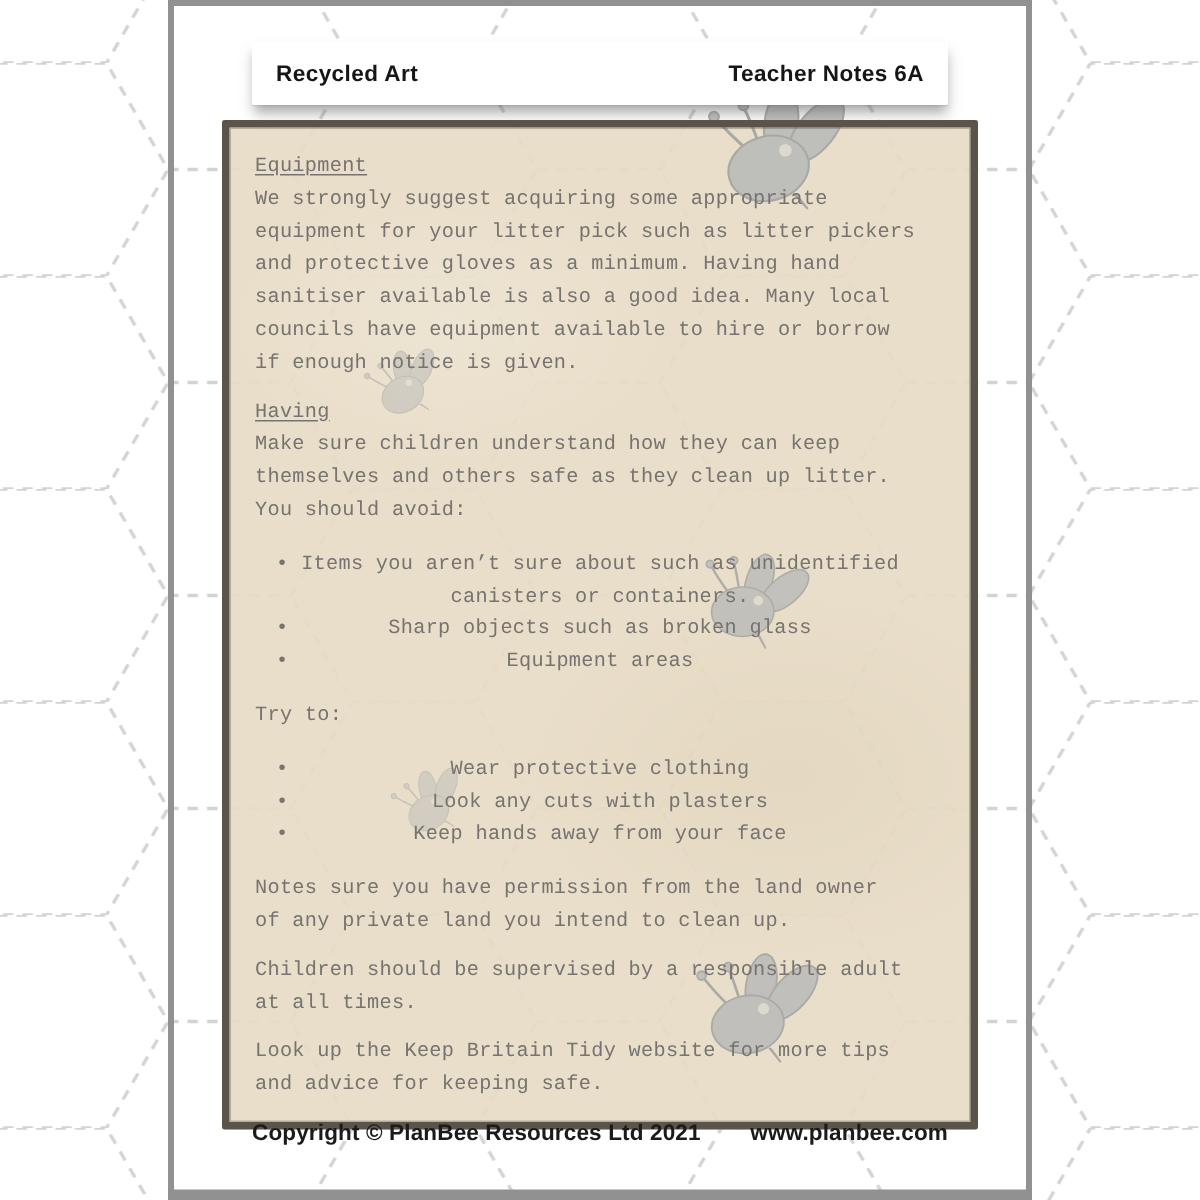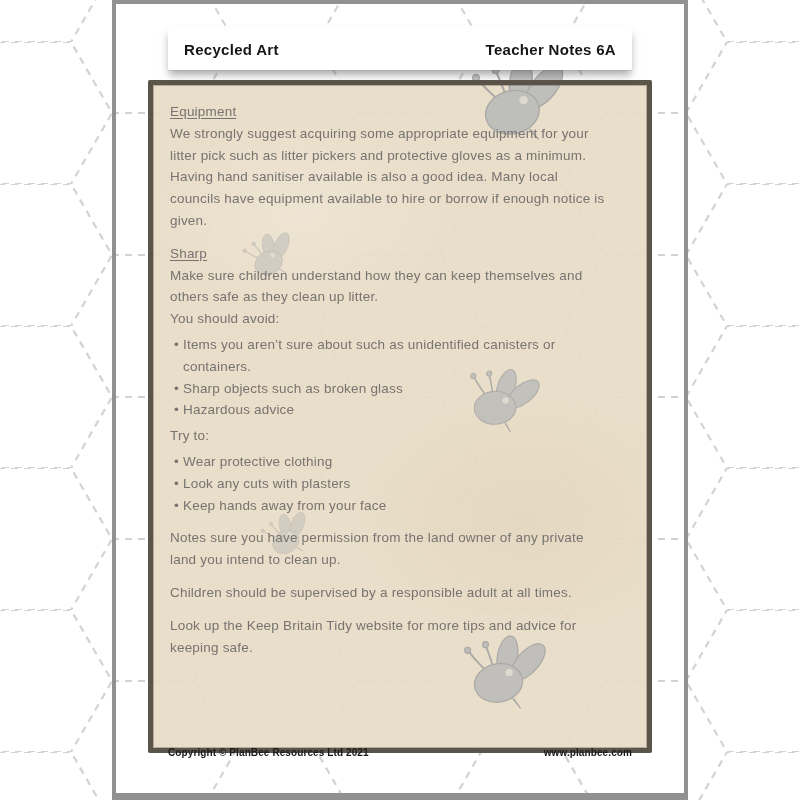--- a/index.html
+++ b/index.html
@@ -41,33 +41,34 @@
     position:absolute;left:0;top:0;right:0;bottom:0;z-index:3;
     border:5px solid #5b544b;border-radius:2px;pointer-events:none;
     box-shadow:inset 0 0 0 1px rgba(91,84,75,.35);
   }
   .bee{position:absolute;z-index:1;}
   .paper-content{
     position:relative;z-index:2;
     padding:21px 31px 0 22px;
     font-size:13.5px;line-height:21.8px;letter-spacing:.2px;
     color:#767370;
+    font-family:Liberation Mono, monospace;
   }
   .paper-content .block{margin:0;max-width:441px;}
   .paper-content .gap{margin-top:11px;}
   .heading{text-decoration:underline;text-underline-offset:2px;}
-  ul.bullets{margin:4px;padding:0;list-style:none;max-width:441px;}
+  ul.bullets{margin:14px;padding:0;list-style:none;max-width:441px;text-align:center;}
   ul.bullets li{padding-left:9px;position:relative;}
   ul.bullets li::before{content:"\2022";position:absolute;left:0;top:0;}
   
   .footer-row{
     position:absolute;left:168px;top:747px;width:464px;z-index:4;
     display:flex;justify-content:space-between;align-items:baseline;
   }
-  .footer-text{font-size:10px;font-weight:bold;color:#1b1b1b;letter-spacing:.1px;}
+  .footer-text{font-size:15px;font-weight:bold;color:#1b1b1b;letter-spacing:.1px;}
 </style>
 </head>
 <body>
 
 <svg width="0" height="0" style="position:absolute" aria-hidden="true">
   <defs>
     <symbol id="bee-symbol" viewBox="0 0 120 100">
       <g stroke="#a0a1a0" stroke-width="1.5" fill="#b9bab9">
         <ellipse cx="63" cy="29" rx="12" ry="25" transform="rotate(7 63 29)"></ellipse>
         <ellipse cx="88" cy="34" rx="13" ry="27" transform="rotate(39 88 34)"></ellipse>
@@ -113,27 +114,27 @@
   <svg class="bee" style="left:110px;top:432px;width:58px;height:48px;opacity:.45;transform:rotate(-18deg);">
       <use href="#bee-symbol"></use>
     </svg>
   <svg class="bee" style="left:306px;top:552px;width:100px;height:84px;opacity:.85;transform:rotate(3deg);">
       <use href="#bee-symbol"></use>
     </svg>
 
   <div class="paper-content">
     <p class="block heading">Equipment</p>
     <p class="block">We strongly suggest acquiring some appropriate equipment for your litter pick such as litter pickers and protective gloves as a minimum. Having hand sanitiser available is also a good idea. Many local councils have equipment available to hire or borrow if enough notice is given.</p>
-    <p class="block gap heading">Sharp</p>
+    <p class="block gap heading">Having</p>
     <p class="block">Make sure children understand how they can keep themselves and others safe as they clean up litter.</p>
     <p class="block">You should avoid:</p>
     <ul class="bullets">
       <li>Items you aren’t sure about such as unidentified canisters or containers.</li>
       <li>Sharp objects such as broken glass</li>
-      <li>Hazardous advice</li>
+      <li>Equipment areas</li>
     </ul>
     <p class="block">Try to:</p>
     <ul class="bullets">
       <li>Wear protective clothing</li>
       <li>Look any cuts with plasters</li>
       <li>Keep hands away from your face</li>
     </ul>
     <p class="block gap" style="max-width:437px">Notes sure you have permission from the land owner of any private land you intend to clean up.</p>
     <p class="block gap">Children should be supervised by a responsible adult at all times.</p>
     <p class="block gap">Look up the Keep Britain Tidy website for more tips and advice for keeping safe.</p>

